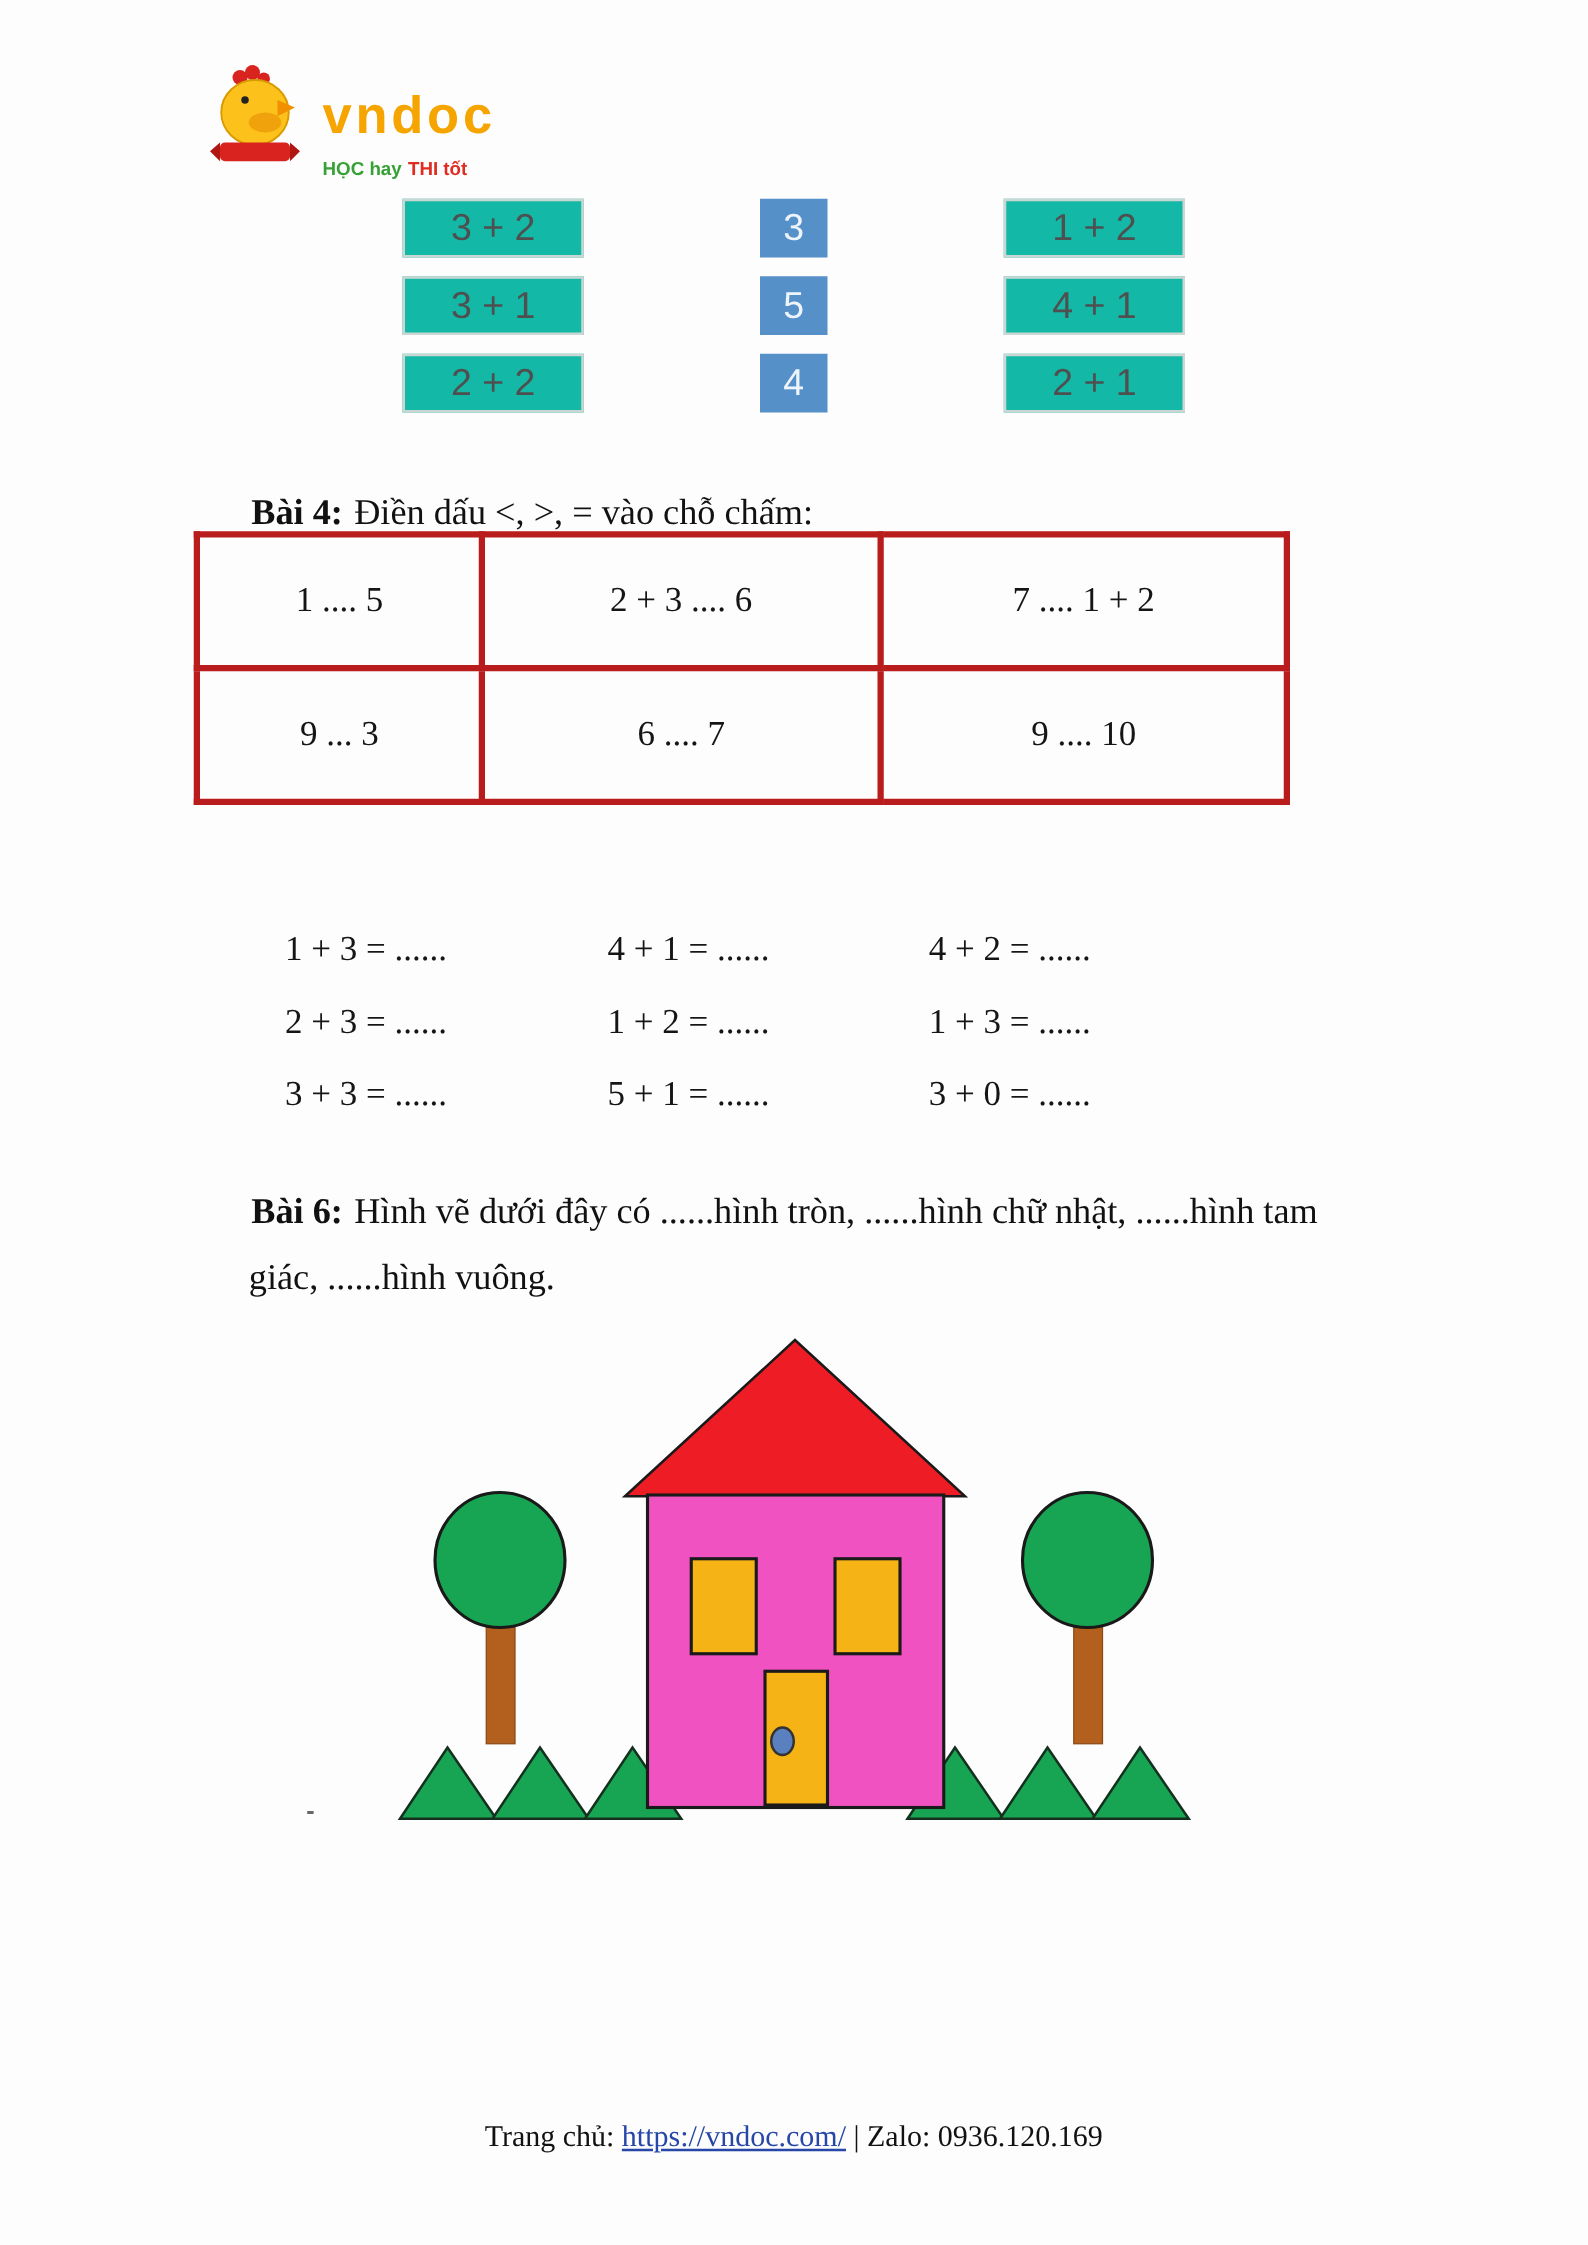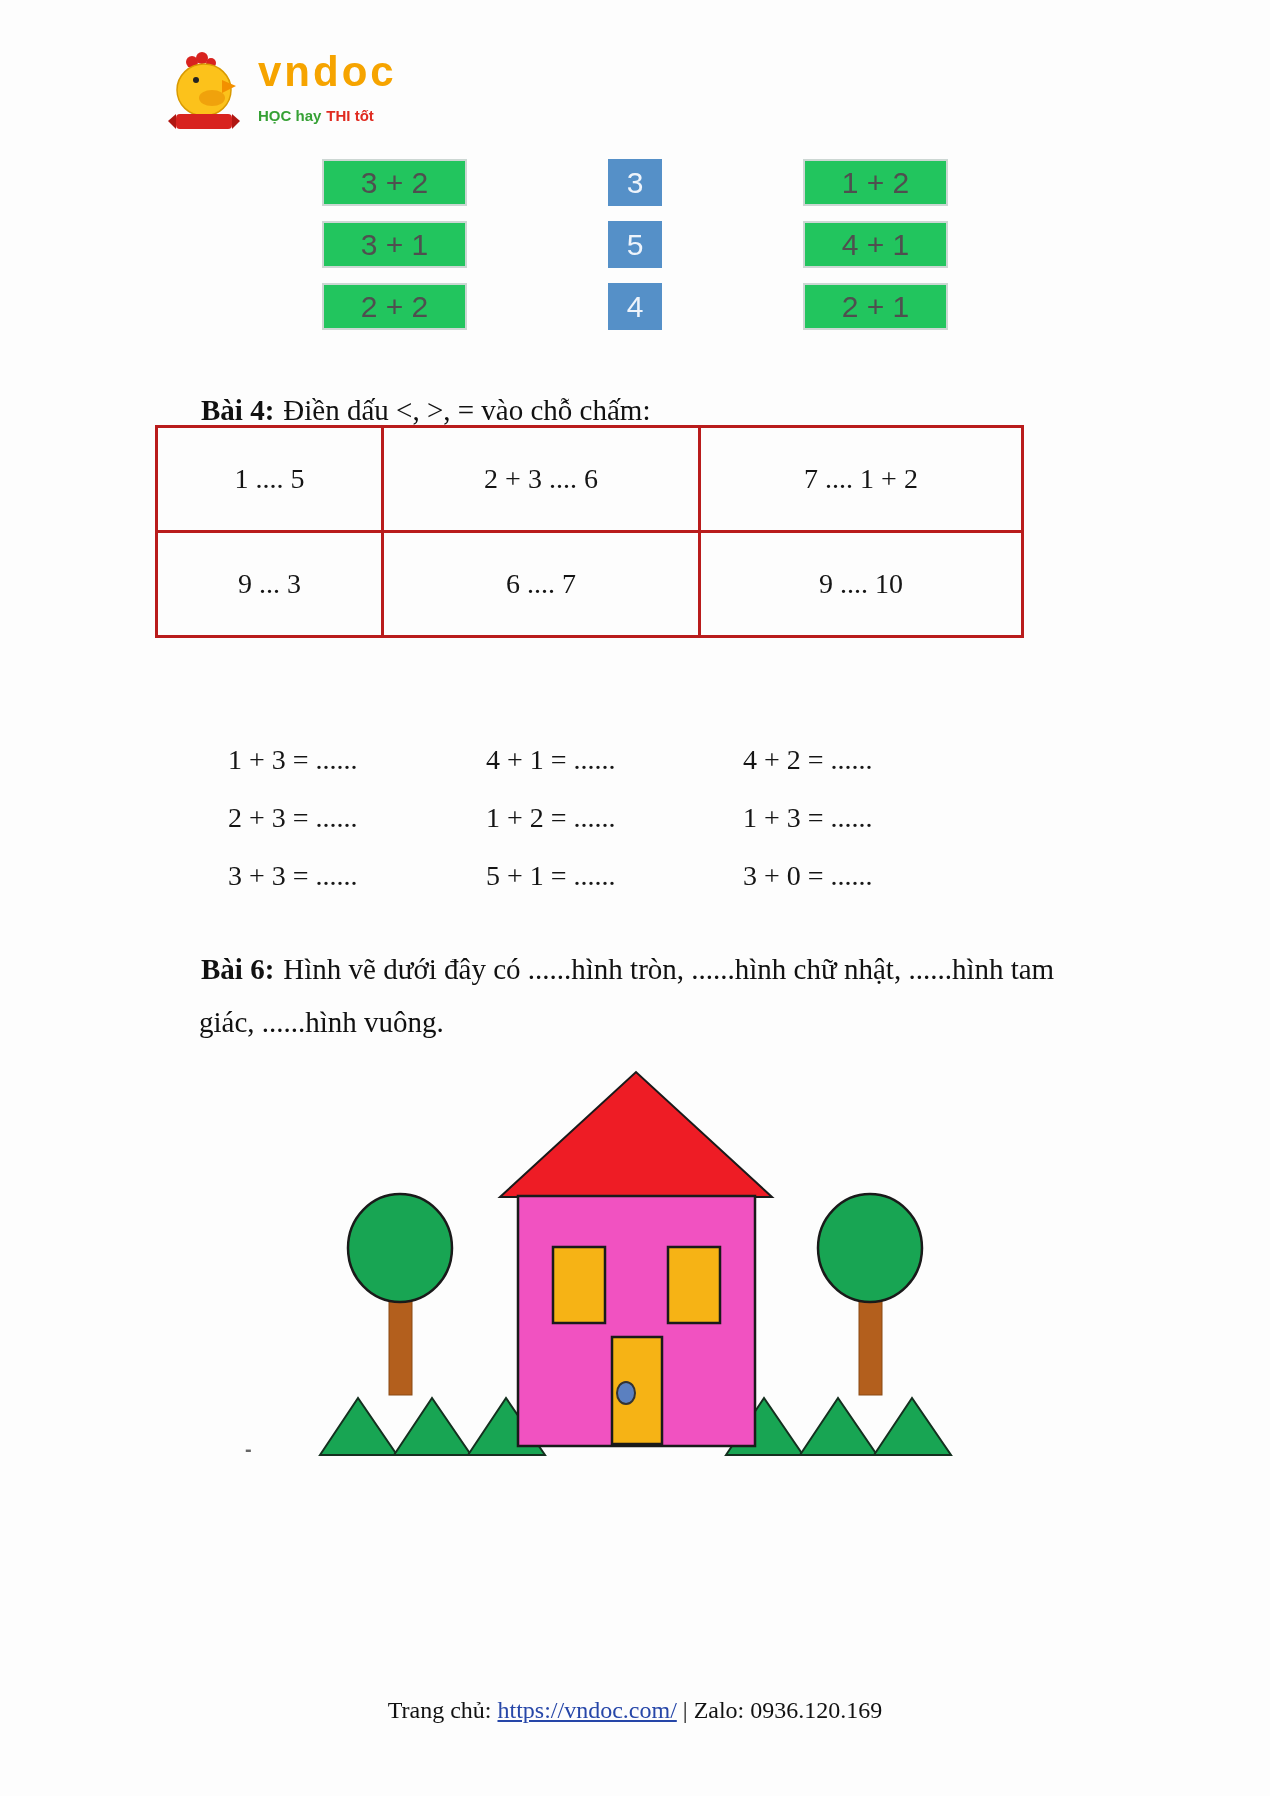--- a/index.html
+++ b/index.html
@@ -3,43 +3,43 @@
 <meta charset="utf-8">
 <style>
   html,body{margin:0;padding:0;background:#ffffff;}
   #page{position:relative;width:1270px;height:1796px;margin:0 auto;background:#fdfdfd;
         font-family:"Liberation Serif",serif;color:#111;overflow:hidden;}
 
   
   .logo{position:absolute;left:160px;top:50px;display:flex;align-items:flex-start;}
   .logo-text{margin-left:6px;display:flex;flex-direction:column;}
   .brand{font-family:"Liberation Sans",sans-serif;font-weight:800;font-size:42px;
-         color:#f6a400;letter-spacing:3px;line-height:1.05;}
+         color:#f6a400;letter-spacing:3px;line-height:1.05;margin-top:20px;}
   .tagline{font-family:"Liberation Sans",sans-serif;font-weight:800;font-size:15px;margin-top:13px;}
   .tag-green{color:#36a135;}
   .tag-red{color:#e02b20;margin-left:5px;}
 
   
-  .mbox{position:absolute;width:145px;height:47px;background:#22c55e;border:2px solid #ccd7d3;
+  .mbox{position:absolute;width:145px;height:47px;background:#14b8a6;border:2px solid #ccd7d3;
         box-sizing:border-box;display:flex;align-items:center;justify-content:center;
         font-family:"Liberation Sans",sans-serif;font-size:30px;color:#4f4f4f;}
   .tile{position:absolute;left:608px;width:54px;height:47px;background:#5590c8;
         display:flex;align-items:center;justify-content:center;
         font-family:"Liberation Sans",sans-serif;font-size:30px;color:#eef4fb;}
   .row1{top:159px;} .row2{top:221px;} .row3{top:283px;}
   .colL{left:322px;} .colR{left:803px;}
 
   
   .heading{position:absolute;left:172px;font-size:29px;white-space:pre-wrap;}
   .heading .lbl{font-weight:bold;}
   .heading .prompt{margin-left:9px;}
 
   
   .b4table{position:absolute;left:155px;top:425px;border-collapse:collapse;}
-  .b4table td{border:3px solid #b91c1c;height:102px;text-align:center;vertical-align:middle;
+  .b4table td{border:5px solid #b91c1c;height:102px;text-align:center;vertical-align:middle;
               font-size:28px;color:#151515;padding:0;}
   .b4c1{width:223px;} .b4c2{width:314px;} .b4c3{width:320px;}
 
   
   .equations{position:absolute;left:228px;top:731px;width:920px;}
   .eqrow{display:flex;height:58px;align-items:center;font-size:28px;color:#151515;}
   .eqrow span{display:block;}
   .eq1{width:258px;} .eq2{width:257px;} .eq3{flex:1;}
 
   

